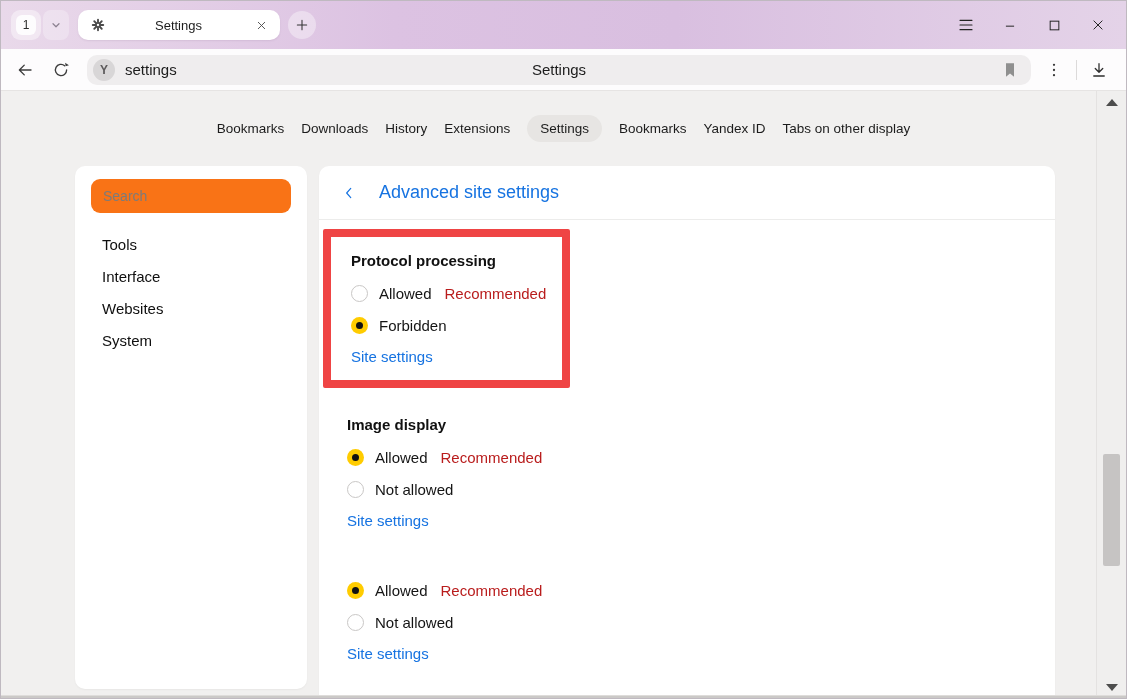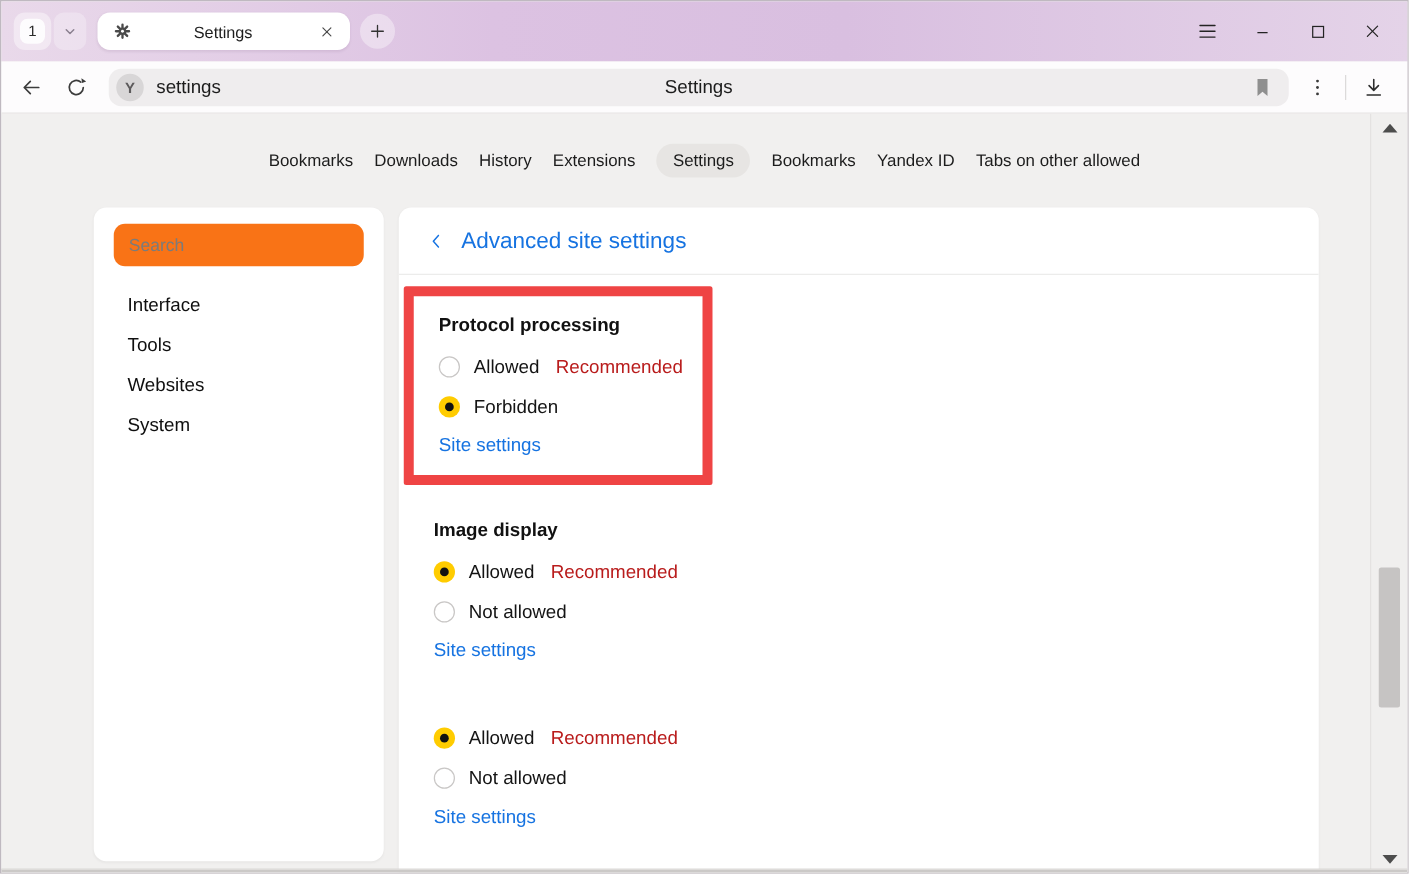--- a/index.html
+++ b/index.html
@@ -57,21 +57,21 @@
   .search-box { margin:13px 16px 0; height:34px; }
   .search-box input { width:100%; height:100%; border:none; outline:none; background:#f97316;
     border-radius:9px; padding:0 12px; font-size:14px; font-family:Liberation Sans, sans-serif; color:#1c1c1c; }
   .search-box input::placeholder { color:#7b7b7b; }
   .side-menu { margin-top:16px; }
   .side-item { height:32px; line-height:32px; padding-left:27px; font-size:15px; color:#0f0f0f; cursor:pointer; }
 
   .main { width:736px; height:531px; border-radius:10px 10px 0 0; overflow:hidden; }
   .main-header { height:54px; display:flex; align-items:center; padding:0 24px;
     border-bottom:1px solid #ececeb; }
-  .back-link { display:flex; align-items:center; gap:14px; cursor:pointer; }
+  .back-link { display:flex; align-items:center; gap:24px; cursor:pointer; }
   .back-link span { font-size:18px; color:#1673e1; }
 
   .sections { padding-left:0; }
   .hl-box { margin:9px 0 0 4px; width:247px; border:8px solid #ef4444; border-radius:2px;
     padding:13px 0 12px 20px; }
   .section { margin:26px 0 0 28px; }
   .section.last { margin-top:42px; }
   .sec-title { font-size:15px; font-weight:700; color:#111; line-height:22px; margin-bottom:5px; }
   .option { display:flex; align-items:center; height:32px; cursor:pointer; }
   .radio { width:17px; height:17px; border-radius:50%; background:#fff; border:1.5px solid #c9c7c6; flex:none; }
@@ -230,32 +230,32 @@
   <div class="content">
 
     <div class="nav-tabs">
       <div class="nav-tab">Bookmarks</div>
       <div class="nav-tab">Downloads</div>
       <div class="nav-tab">History</div>
       <div class="nav-tab">Extensions</div>
       <div class="nav-tab active">Settings</div>
       <div class="nav-tab">Bookmarks</div>
       <div class="nav-tab">Yandex ID</div>
-      <div class="nav-tab">Tabs on other allowed</div>
+      <div class="nav-tab">Tabs on other display</div>
     </div>
 
     <div class="body-row">
 
       <div class="card sidebar">
         <div class="search-box">
           <input type="text" placeholder="Search" style="">
         </div>
         <div class="side-menu">
+          <div class="side-item">Tools</div>
           <div class="side-item">Interface</div>
-          <div class="side-item">Tools</div>
           <div class="side-item">Websites</div>
           <div class="side-item">System</div>
         </div>
       </div>
 
       <div class="card main">
         <div class="main-header">
           <div class="back-link">
             <span>
               <svg width="12" height="14" viewBox="0 0 16 24">

